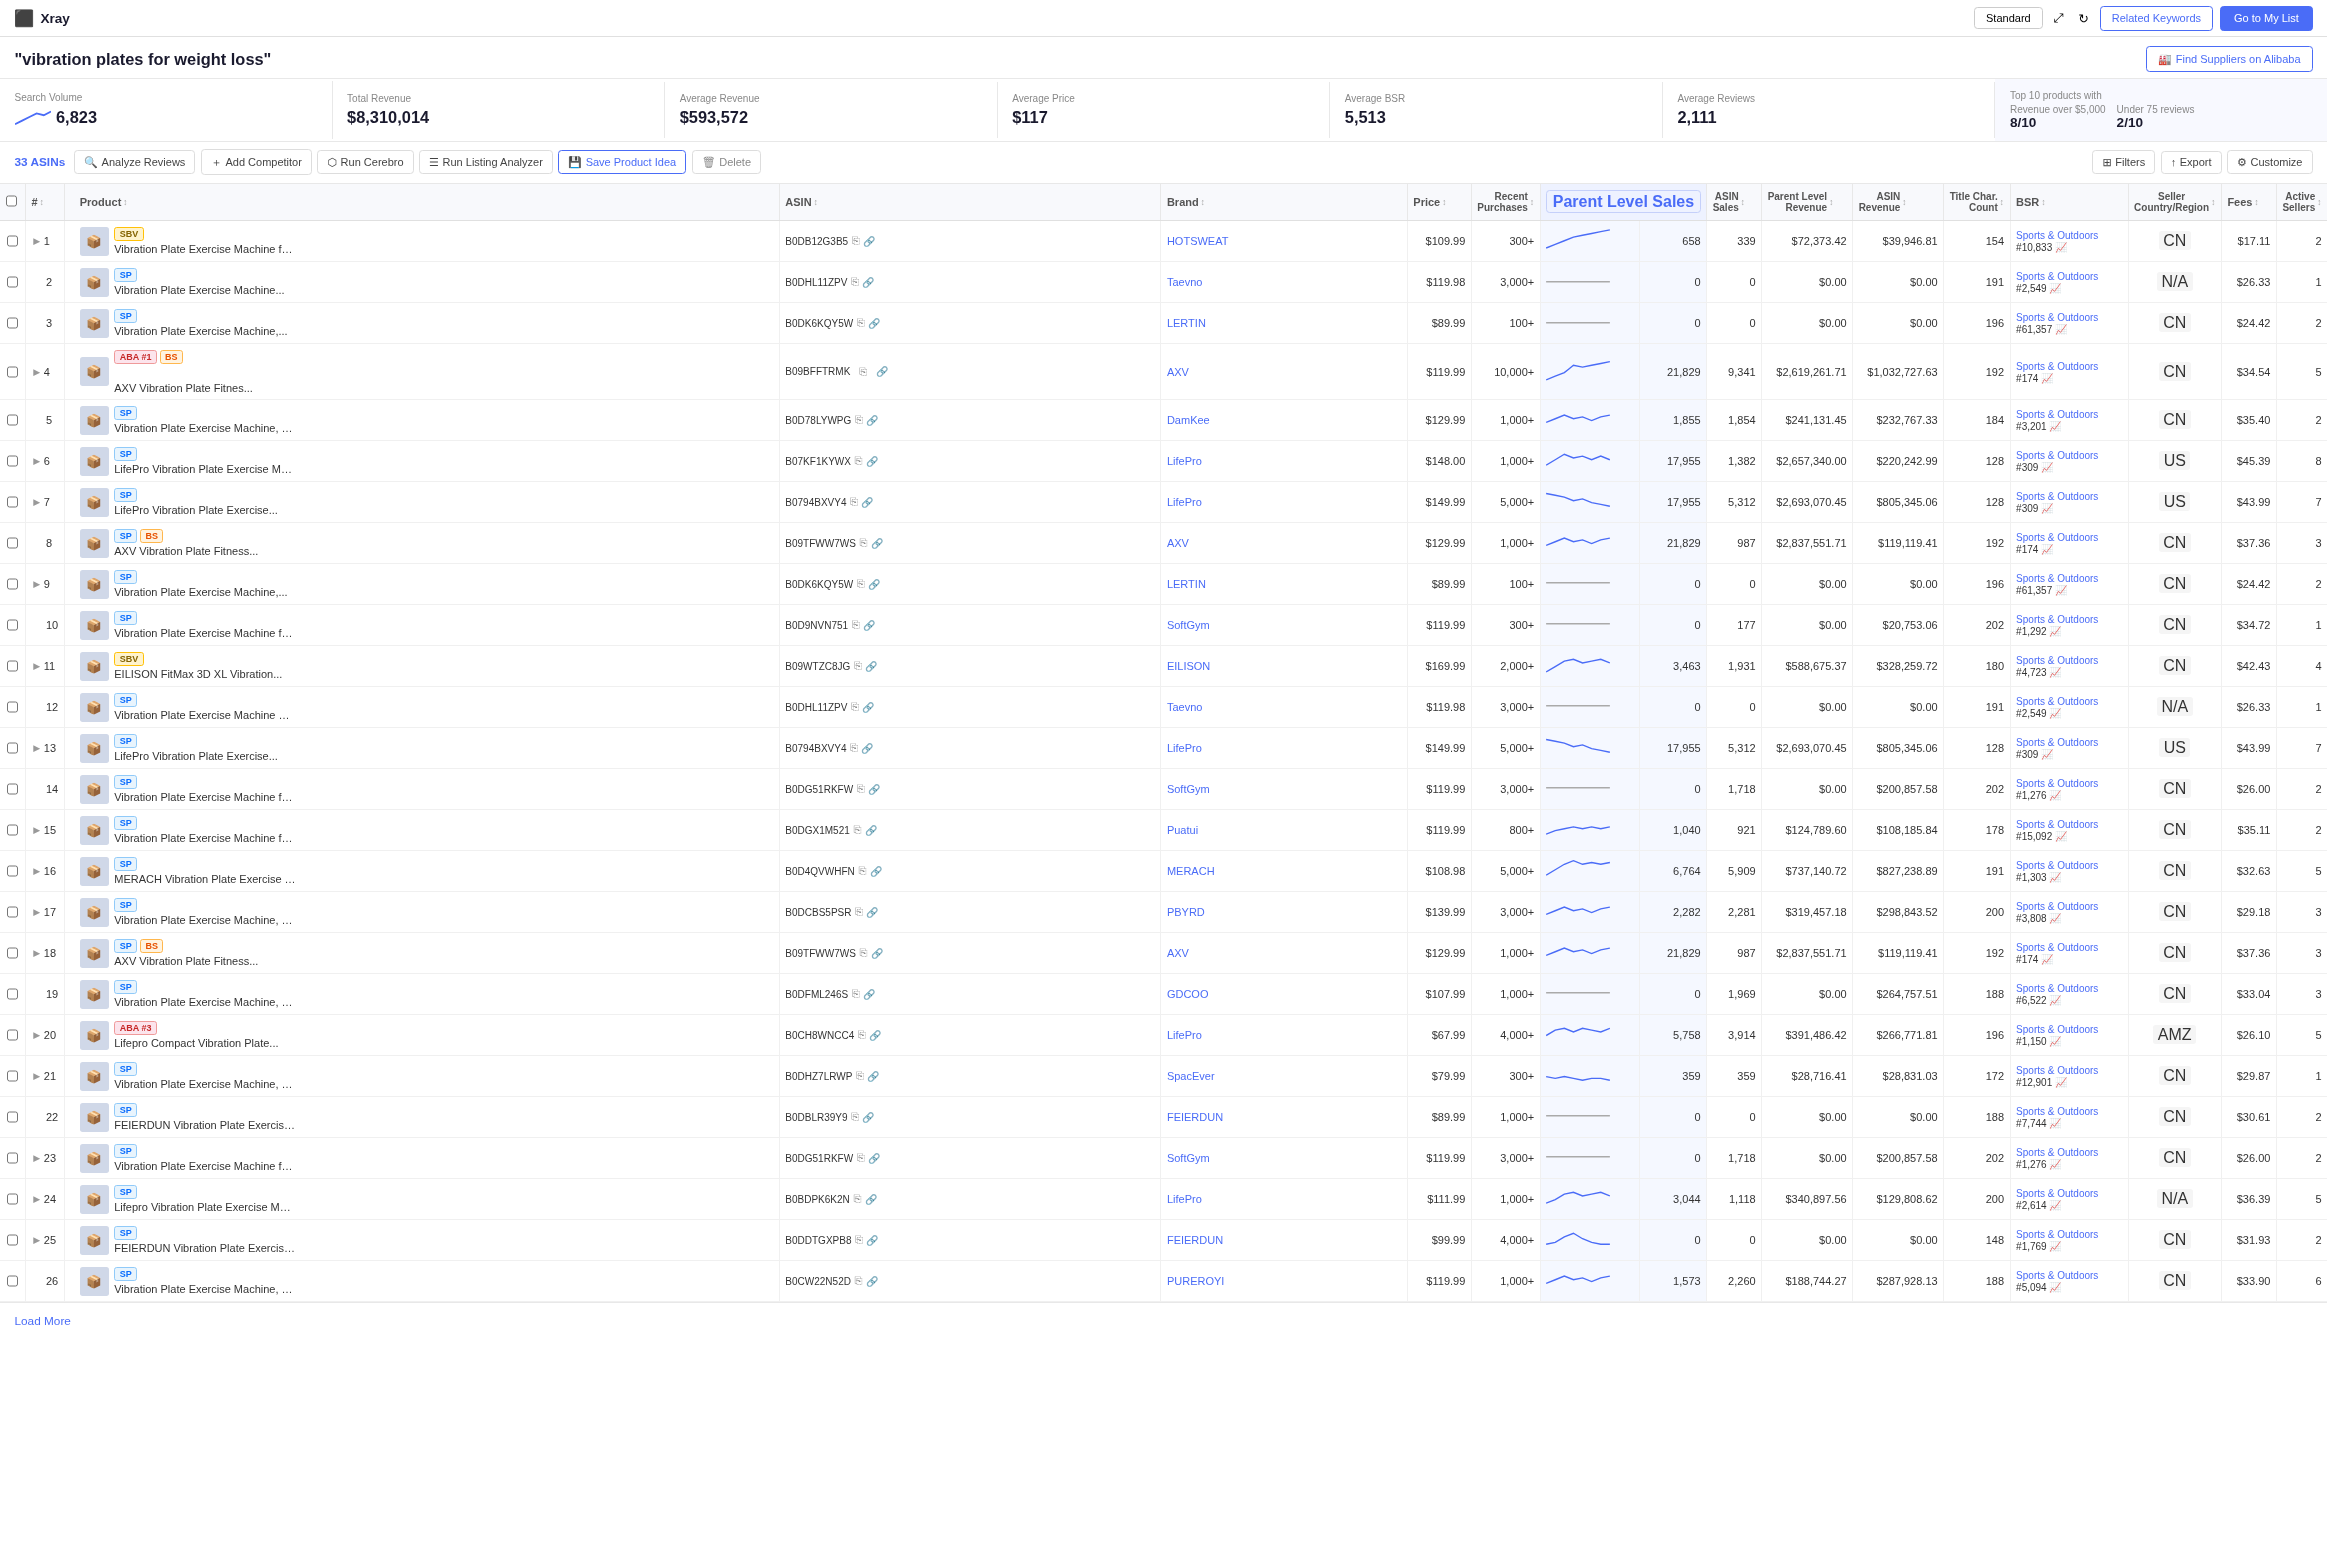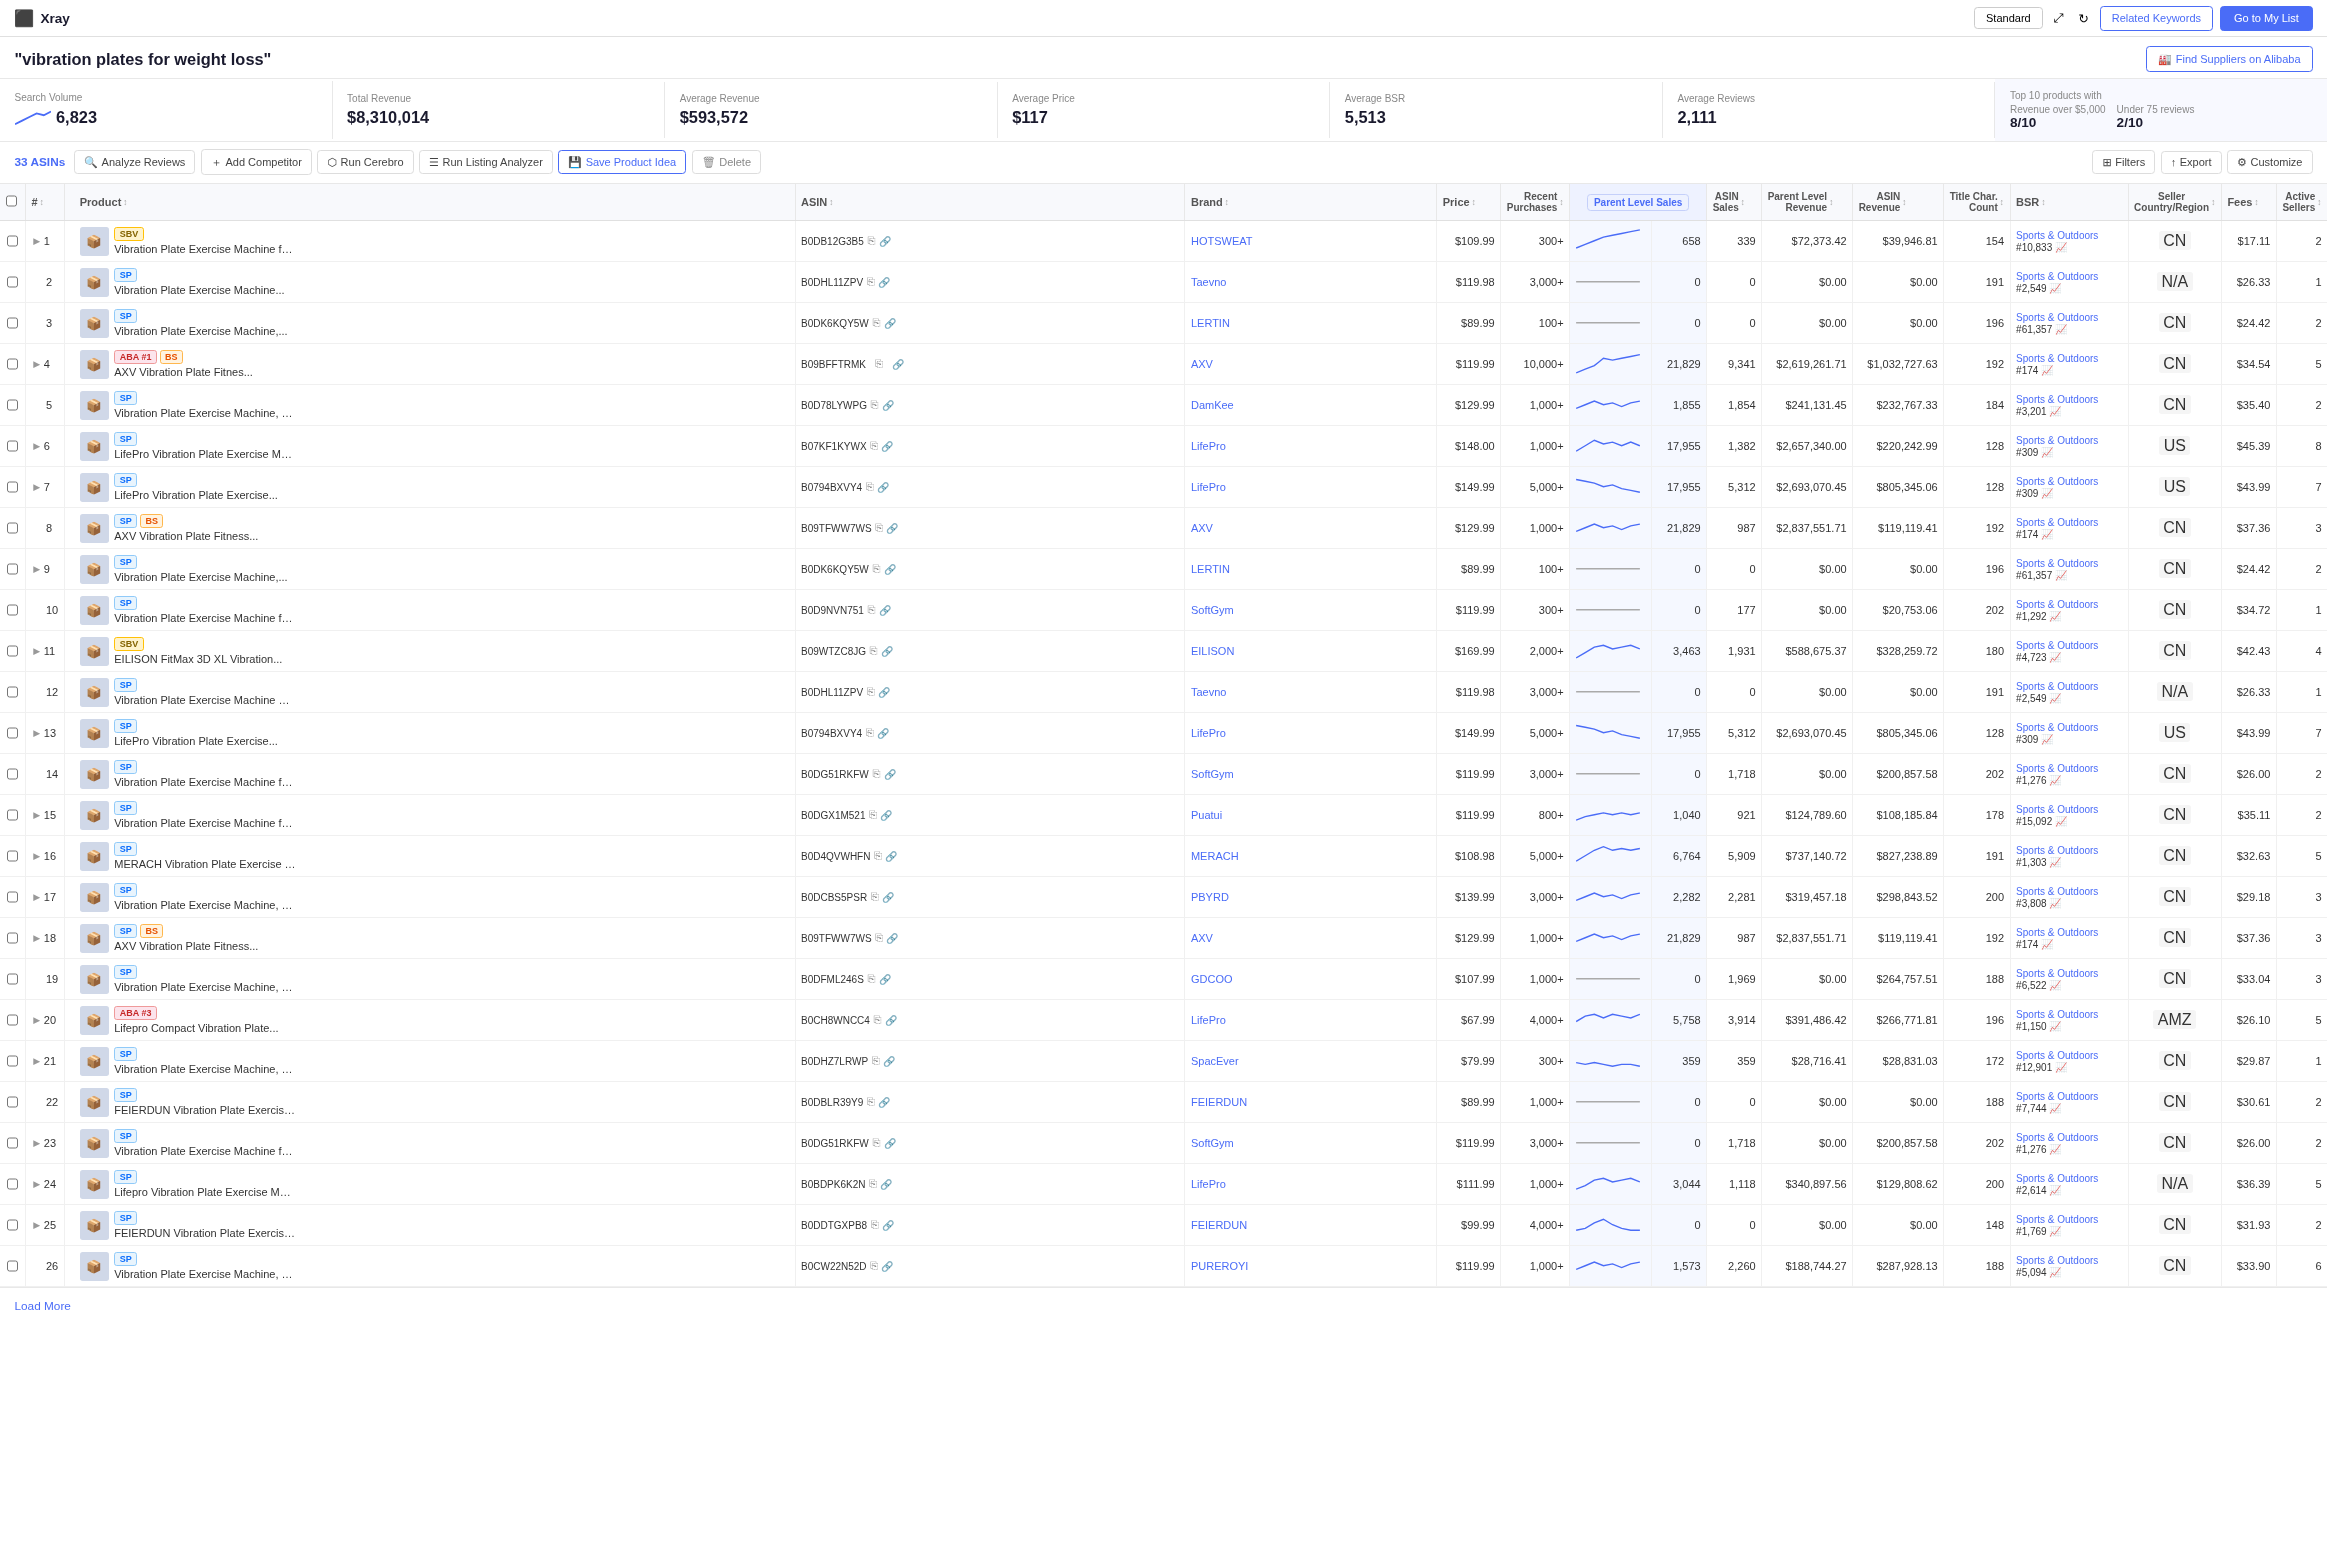--- a/index.html
+++ b/index.html
@@ -92,21 +92,21 @@
     .checkbox-wrap { display: flex; align-items: center; justify-content: center; }
     input[type="checkbox"] { cursor: pointer; width: 11.8px; height: 11.8px; }
     
     .expand-btn { background: none; border: none; cursor: pointer; color: #999; padding: 1.8px; font-size: 9px; }
     
     .thumb { width: 29px; height: 29px; background: #e8e8e8; border-radius: 2.7px; display: flex; align-items: center; justify-content: center; font-size: 14.5px; }
     
     .load-more { padding: 11px 14.5px; border-top: 0.9px solid #e8e8e8; }
     .btn-load-more { background: none; border: none; color: #4a6cf7; cursor: pointer; font-size: 11.8px; font-weight: 500; }
     
-    .header-grouped { text-align: center; background: #eef2ff; border: 0.9px solid #c5d0fa; border-radius: 3.6px; padding: 1.8px 5.5px; font-size: 10px; color: #4a6cf7; font-weight: 600; }
+    .header-grouped { text-align: center; background: #eef2ff; border: 0.9px solid #c5d0fa; border-radius: 3.6px; padding: 1.8px 5.5px; font-size: 16px; color: #4a6cf7; font-weight: 600; }
     
     .col-highlight-header { background: #eef2ff !important; }
     .col-highlight-cell { background: #f5f8ff; }
     
     
     ::-webkit-scrollbar { height: 5.5px; width: 5.5px; }
     ::-webkit-scrollbar-track { background: #f1f1f1; }
     ::-webkit-scrollbar-thumb { background: #ccc; border-radius: 2.7px; }
   </style>
 </head>
@@ -513,21 +513,21 @@
     <td class="col-num">
       <div style="display:flex; align-items:center; gap:1.8px;">
         <button class="expand-btn">▶</button>
         <span>4</span>
       </div>
     </td>
     <td class="col-product">
       <div style="display:flex; align-items:center; gap:5.5px;">
         <div class="thumb" style="background:#d0d8e8; font-size:12.7px;">📦</div>
         <div>
-          <div style="display:flex; gap:2.7px; margin-bottom:2px; flex-wrap:wrap;">
+          <div style="display:flex; gap:2.7px; margin-bottom:18px; flex-wrap:wrap;">
             <span class="badge badge-aba">ABA #1</span>
                     <span class="badge badge-bs">BS</span>
           </div>
           <div class="product-name" title="AXV Vibration Plate Fitnes...">AXV Vibration Plate Fitnes...</div>
         </div>
       </div>
     </td>
     <td class="col-asin">
       <div style="display:flex; align-items:center; gap:9px;">
         <span class="asin-text">B09BFFTRMK</span>

